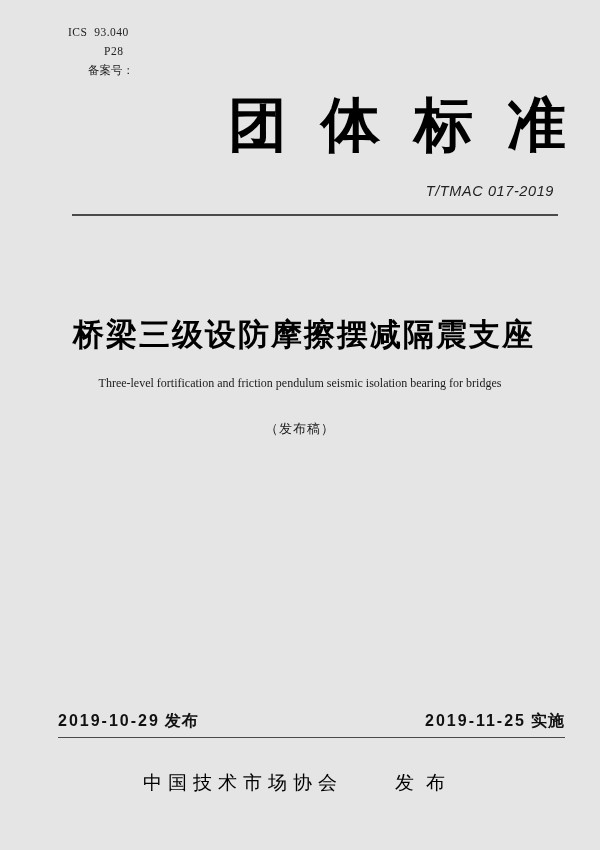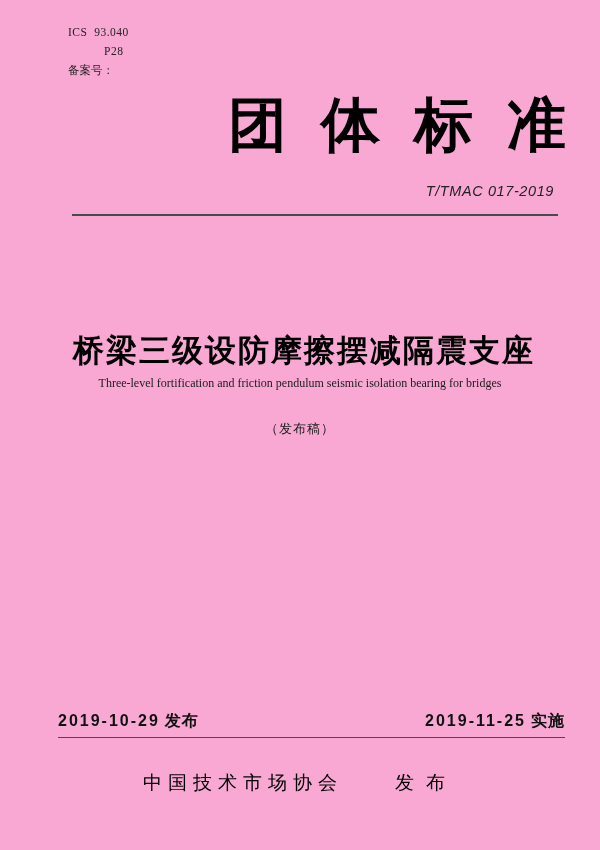--- a/index.html
+++ b/index.html
@@ -1,35 +1,35 @@
 <!DOCTYPE html>
 <html><head>
 <meta charset="utf-8">
 <style>
   * { margin:0; padding:0; box-sizing:border-box; }
   html,body { background:#ffffff; }
   .page {
     position:relative;
     width:600px; height:850px;
-    background:#f9a8d4;
+    background:#e5e5e5;
     color:#1c1c1c;
     font-family:"Liberation Sans", sans-serif;
     overflow:hidden;
     margin:0 auto;
   }
 
   
   .meta-block {
     position:absolute; left:68px; top:23px;
     font-size:11.5px; line-height:19px;
     color:#222;
   }
   .meta-ics { font-family:"Liberation Serif", serif; white-space:pre; letter-spacing:0.5px; }
   .meta-p   { font-family:Liberation Serif, serif; letter-spacing:0.5px;margin-left:36px; }
-  .meta-rec { font-family:"Liberation Serif", serif; }
+  .meta-rec { font-family:"Liberation Serif", serif;margin-left:20px; }
 
   
   .doc-type {
     position:absolute; top:86px; left:0; right:0;
     text-align:right;
     font-size:59px;
     font-weight:900;
     letter-spacing:34px;
     padding-left:34px; 
     color:#000;
@@ -50,21 +50,20 @@
   }
 
   
   .title-cn {
     position:absolute; top:314px; left:0; right:9px;
     text-align:center;
     font-size:31px; font-weight:700;
     letter-spacing:2px; padding-left:17px;
     color:#000;
     white-space:nowrap;
-    margin-top:16px;
   }
 
   
   .title-en {
     position:absolute; top:376px; left:0; right:0;
     text-align:center;
     font-family:"Liberation Serif", serif;
     font-size:12px;
     color:#1a1a1a;
   }

